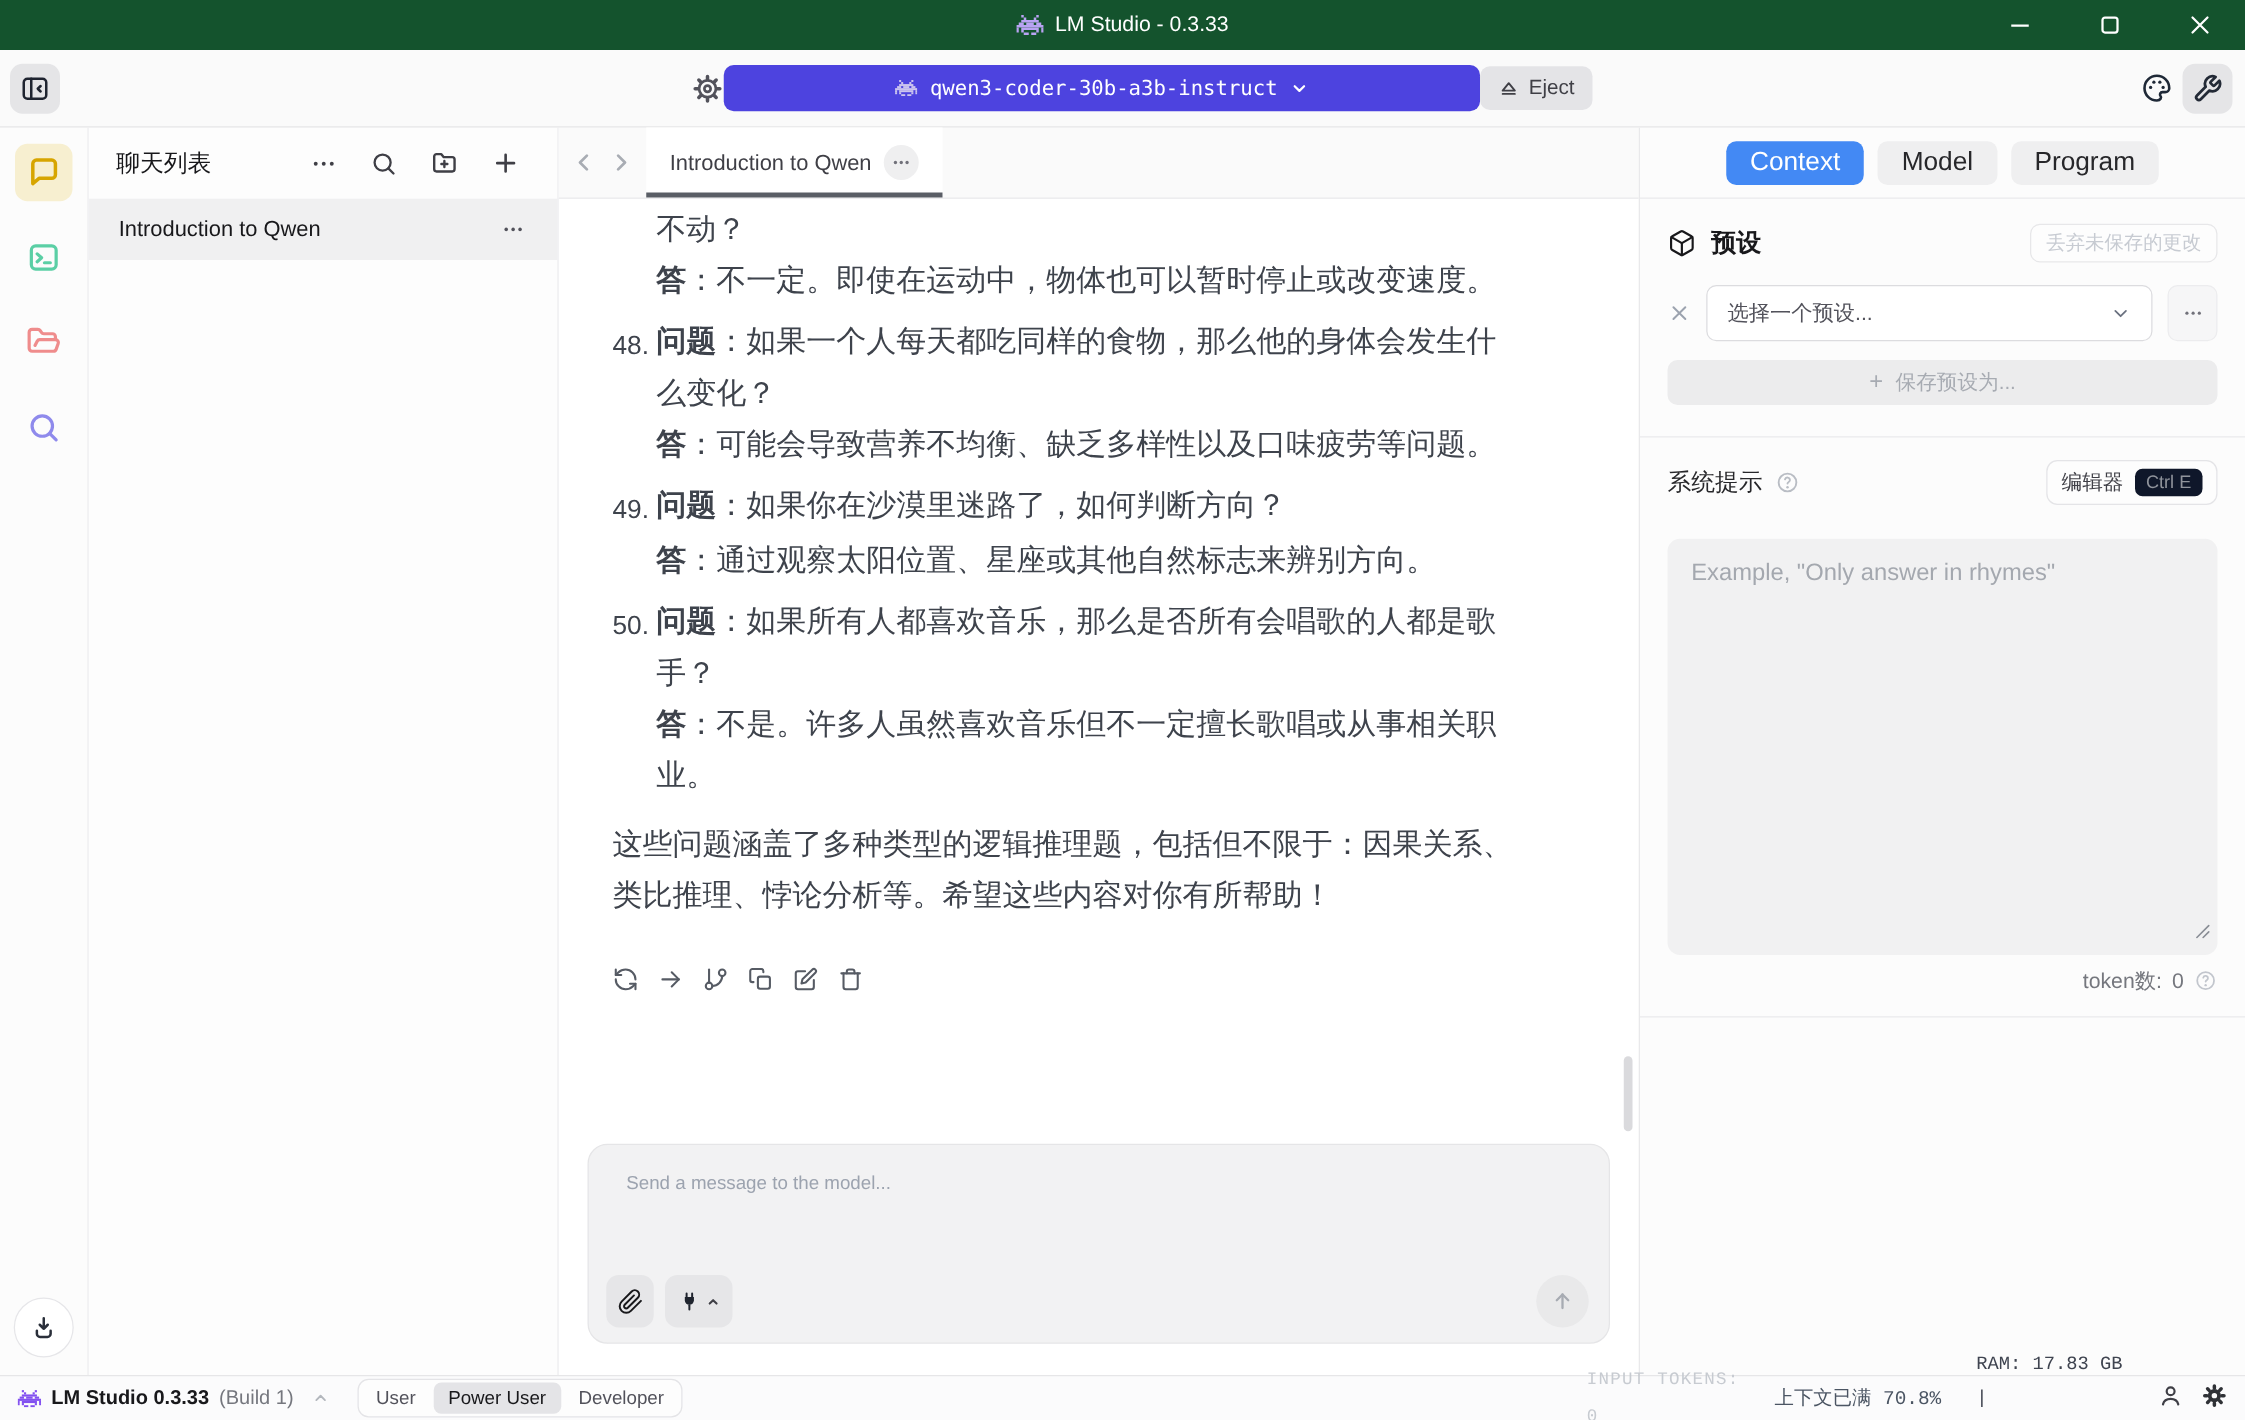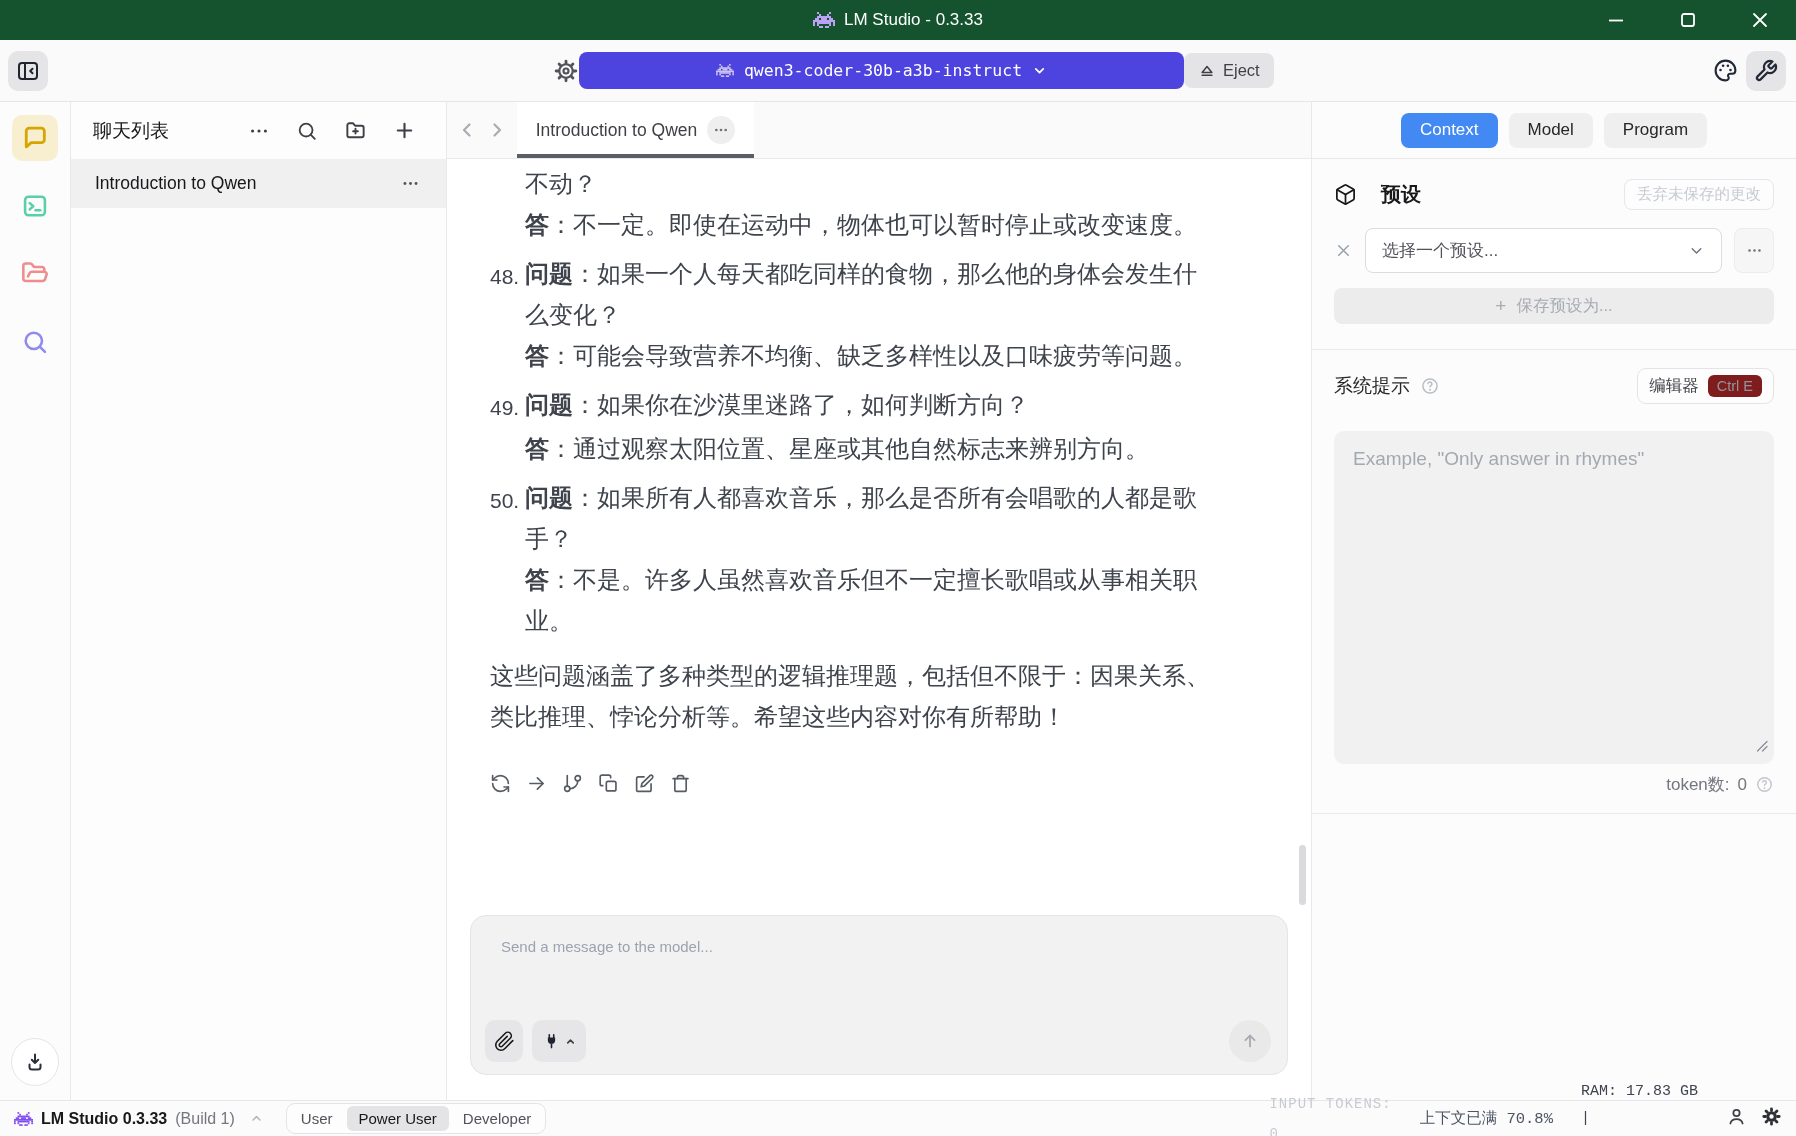--- a/index.html
+++ b/index.html
@@ -70,41 +70,41 @@
 .composer-input { width:100%; height:92px; background:transparent; border:none; outline:none; resize:none; padding:22px 30px; font-size:15px; font-family:inherit; color:#1d4ed8; }
 .composer-input::placeholder { color:#9CA3AF; }
 .composer-btns { position:absolute; left:14px; bottom:12px; display:flex; gap:9px; }
 .attach-btn { width:38px; height:42px; background:#E6E6E8; border:none; border-radius:10px; display:flex; align-items:center; justify-content:center; color:#18181B; }
 .plug-btn { width:54px; height:42px; background:#E6E6E8; border:none; border-radius:10px; display:flex; align-items:center; justify-content:center; gap:4px; color:#1F242E; }
 .send-btn { position:absolute; right:16px; bottom:12px; width:42px; height:42px; border-radius:50%; background:#E9E9EA; border:none; display:flex; align-items:center; justify-content:center; color:#A7ABB2; }
 
 
 .rightpanel { width:485px; flex:none; border-left:1px solid #E9E9EB; background:#FCFCFC; display:flex; flex-direction:column; }
 .rp-tabs { height:57px; flex:none; border-bottom:1px solid #E9E9EB; display:flex; align-items:center; justify-content:center; gap:11px; }
-.rp-tab { height:35px; padding:0 19px; border:none; border-radius:8px; background:#EFEFF0; color:#27272A; font-size:17px; }
+.rp-tab { height:35px; padding:0 19px; border:none; border-radius:8px; background:#EFEFF0; color:#27272A; font-size:21px; }
 .rp-tab.active { background:#4389F4; color:#fff; }
 .rp-presets { padding:20px 22px 25px; }
-.rp-row1 { display:flex; align-items:center; gap:24px; height:31px; }
+.rp-row1 { display:flex; align-items:center; gap:12px; height:31px; }
 .rp-title { font-size:20px; font-weight:600; color:#18181B; margin-right:auto; }
 .box-icon { color:#18181B; display:flex; }
 .discard-btn { height:31px; padding:0 12px; background:#FDFDFD; border:1px solid #E7E7E9; border-radius:8px; color:#C7CBD2; font-size:15.5px; }
 .rp-row2 { margin-top:18px; display:flex; align-items:center; gap:12px; }
 .x-btn { background:none; border:none; color:#9CA3AF; display:flex; }
 .preset-select { flex:1; height:45px; background:#fff; border:1px solid #DCDCDF; border-radius:8px; display:flex; align-items:center; padding:0 16px; font-size:17px; color:#52525B; }
 .preset-select .sel-label { margin-right:auto; }
 .preset-select .chev { color:#6B7280; display:flex; }
 .more-btn { width:40px; height:45px; background:#F6F6F7; border:1px solid #ECECEE; border-radius:8px; display:flex; align-items:center; justify-content:center; color:#71717A; }
 .save-btn { margin-top:15px; width:100%; height:36px; background:#ECECED; border:none; border-radius:8px; color:#A7ABB2; font-size:16.5px; display:flex; align-items:center; justify-content:center; gap:10px; }
 .save-plus { font-size:19px; }
 .rp-sysprompt { border-top:1px solid #E9E9EB; border-bottom:1px solid #E9E9EB; padding:18px 22px 17px; }
 .sp-row { display:flex; align-items:center; gap:10px; }
 .sp-title { font-size:19px; color:#27272A; }
 .help-icon { color:#B9BDC4; display:flex; }
 .editor-btn { margin-left:auto; height:36px; padding:0 11px; background:#FDFDFD; border:1px solid #E4E4E7; border-radius:9px; display:flex; align-items:center; gap:9px; font-size:16.5px; color:#3F3F46; }
-.kbd { background:#7f1d1d; border-radius:6px; padding:3px 9px; font-size:14.5px; color:#90949C; }
+.kbd { background:#0f172a; border-radius:6px; padding:3px 9px; font-size:14.5px; color:#90949C; }
 .sp-textarea-wrap { position:relative; margin-top:27px; }
 .sp-textarea { width:100%; height:333px; display:block; background:#F1F1F2; border:none; border-radius:10px; resize:none; outline:none; padding:17px 19px; font-size:19px; font-family:inherit; color:#3F4450; }
 .sp-textarea::placeholder { color:#A4A8AF; }
 .resize-handle { position:absolute; right:6px; bottom:8px; color:#8A8E96; }
 .token-row { margin-top:9px; display:flex; align-items:center; justify-content:flex-end; gap:8px; font-size:17px; color:#75777E; }
 .token-row .help-icon { color:#C2C6CD; }
 
 
 .statusbar { height:36px; flex:none; border-top:1px solid #E6E6E8; background:#FBFBFC; display:flex; align-items:center; padding:0 14px; }
 .sb-left { display:flex; align-items:center; gap:8px; }

